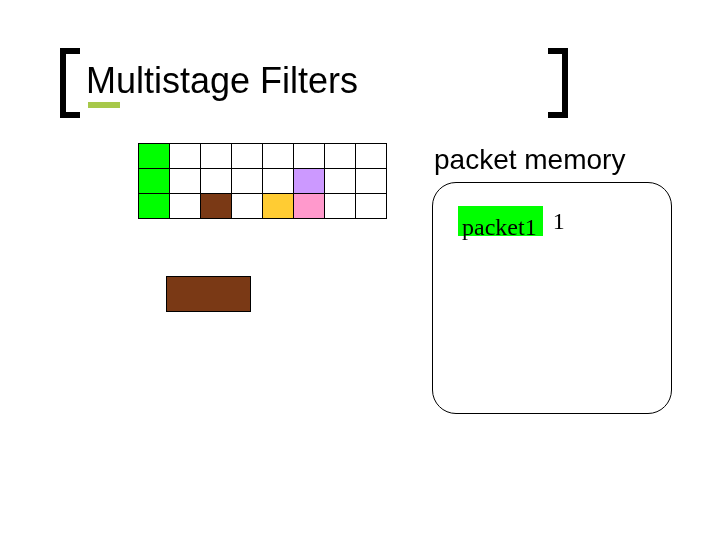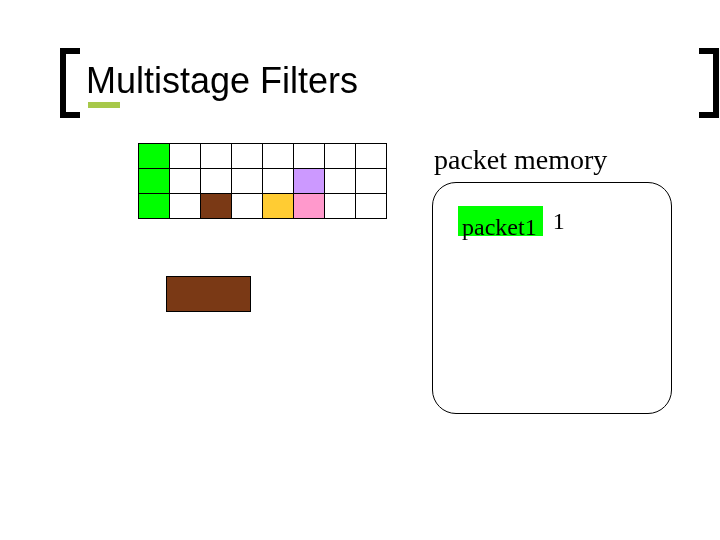--- a/index.html
+++ b/index.html
@@ -11,21 +11,21 @@
     font-family: Arial, Helvetica, sans-serif;
     position: relative;
     overflow: hidden;
   }
 
   
   .title-wrap {
     position: absolute;
     left: 60px;
     top: 52px;
-    width: 659px;
+    width: 508px;
     height: 70px;
   }
   .bracket {
     position: absolute;
     width: 20px;
     height: 70px;
     box-sizing: border-box;
   }
   .bracket.left {
     left: 0;
@@ -72,21 +72,21 @@
     border: 1px solid #000;
     padding: 0;
   }
 
   
   .mem-label {
     position: absolute;
     left: 434px;
     top: 144px;
     font-size: 28px;
-    font-family: Liberation Serif, serif;
+    font-family: Liberation Sans, sans-serif;
     color: #000;
   }
 
   
   .mem-box {
     position: absolute;
     left: 432px;
     top: 182px;
     width: 240px;
     height: 232px;

